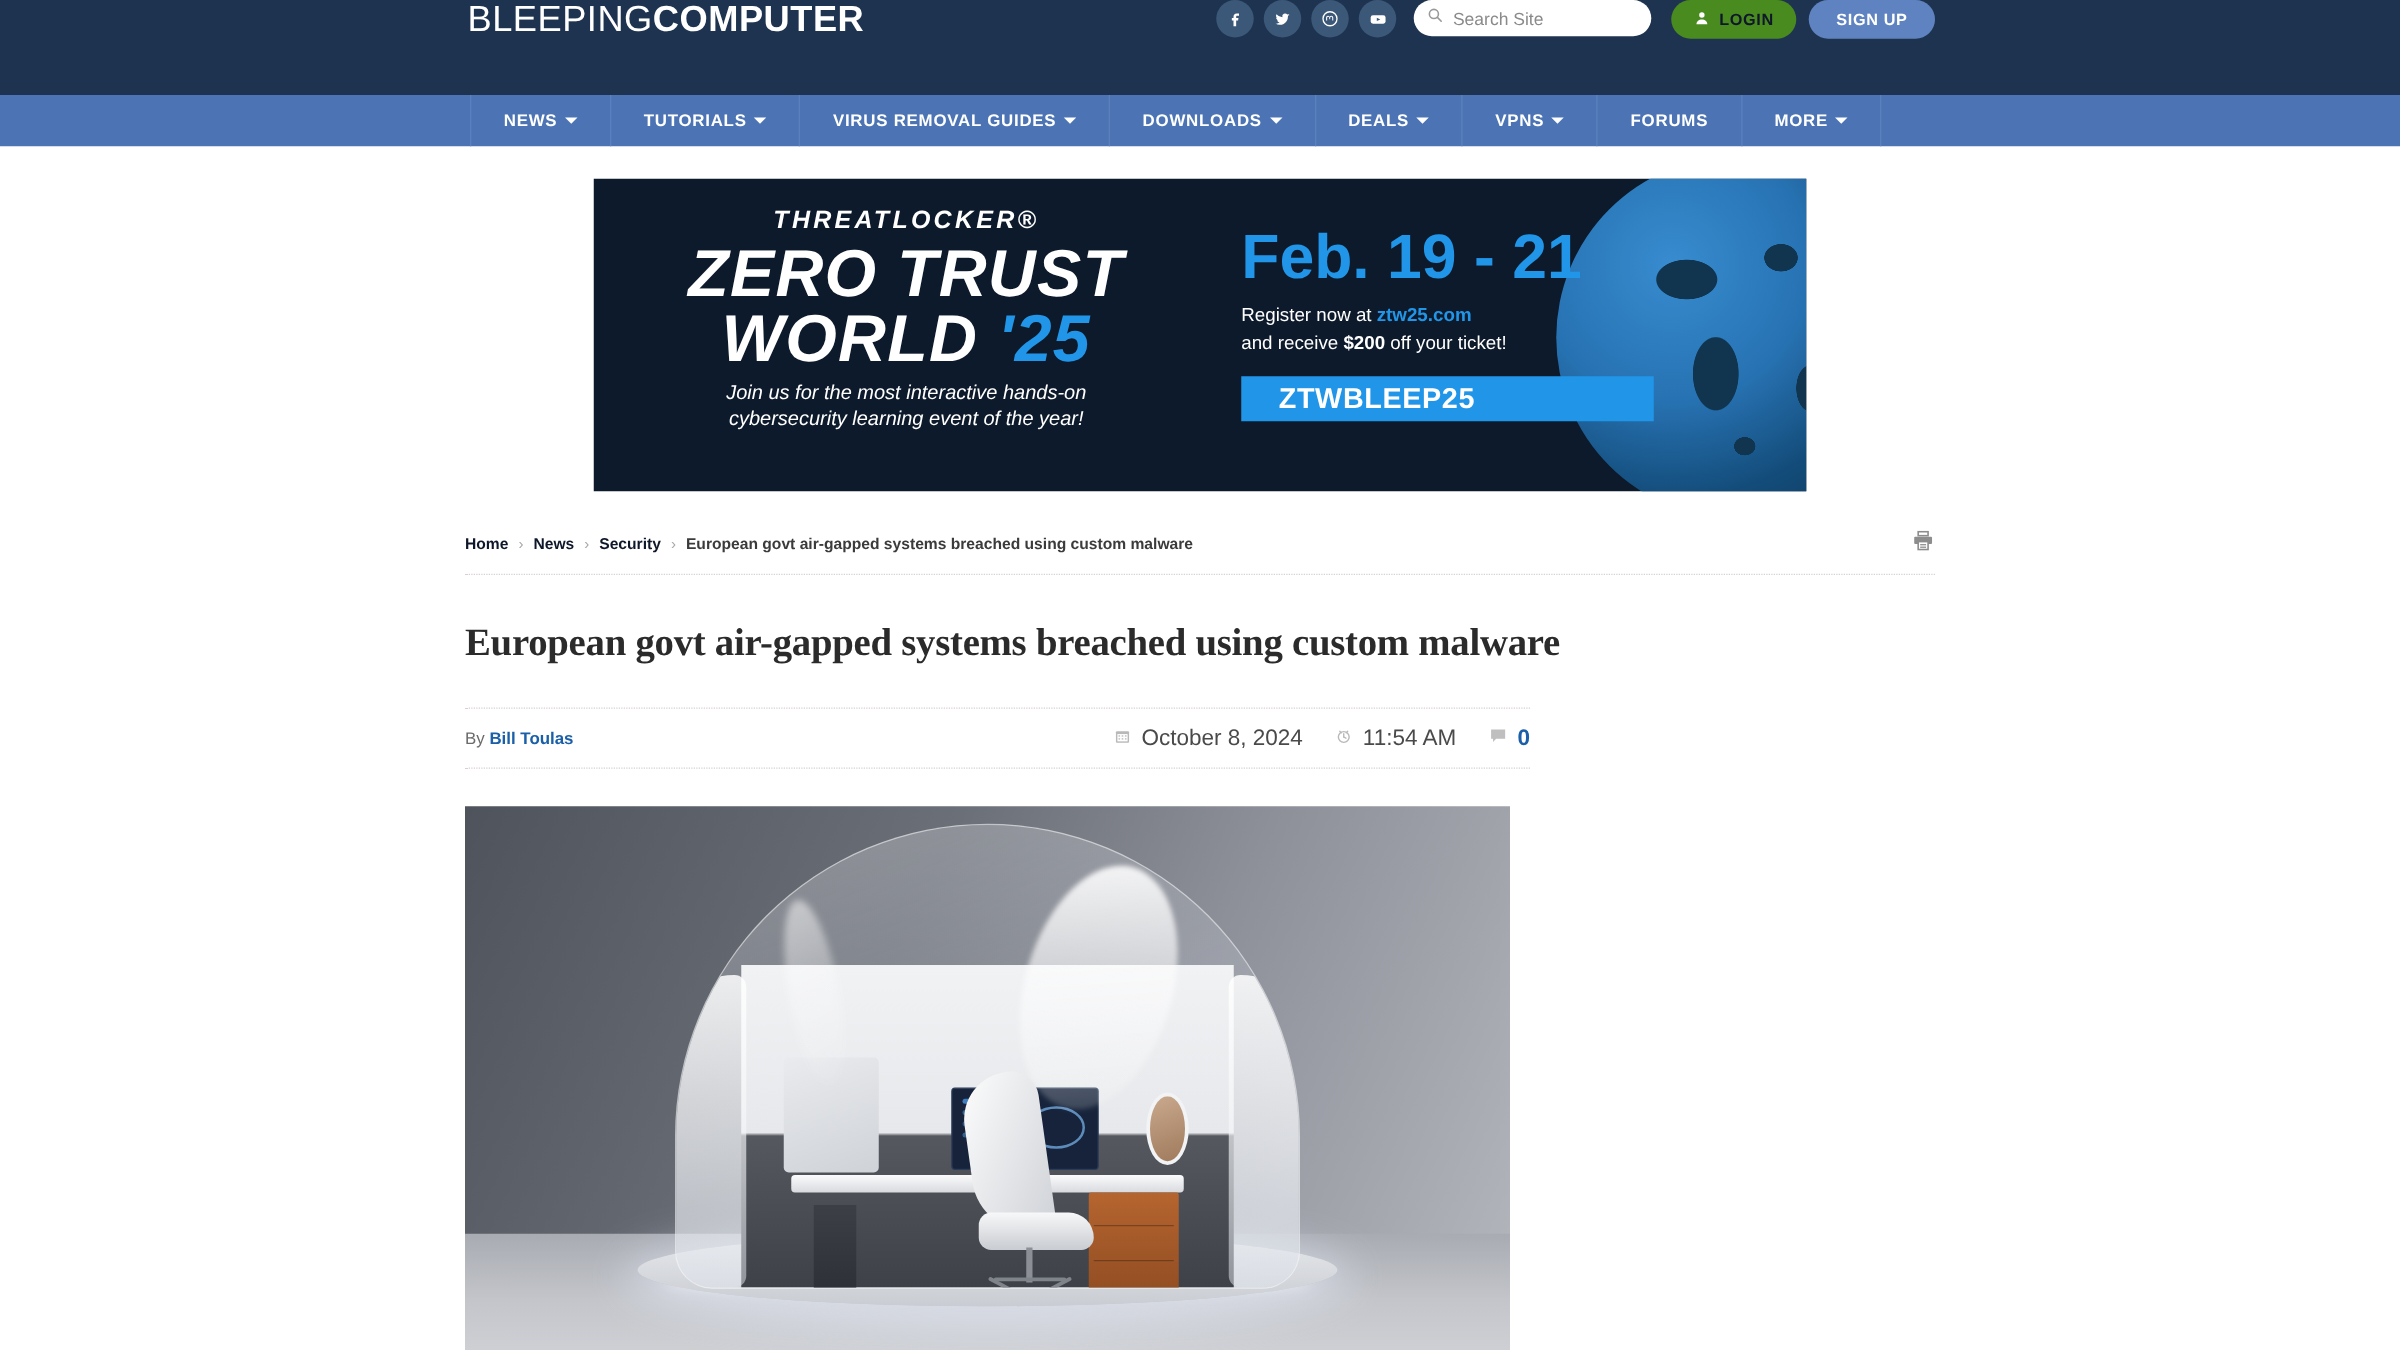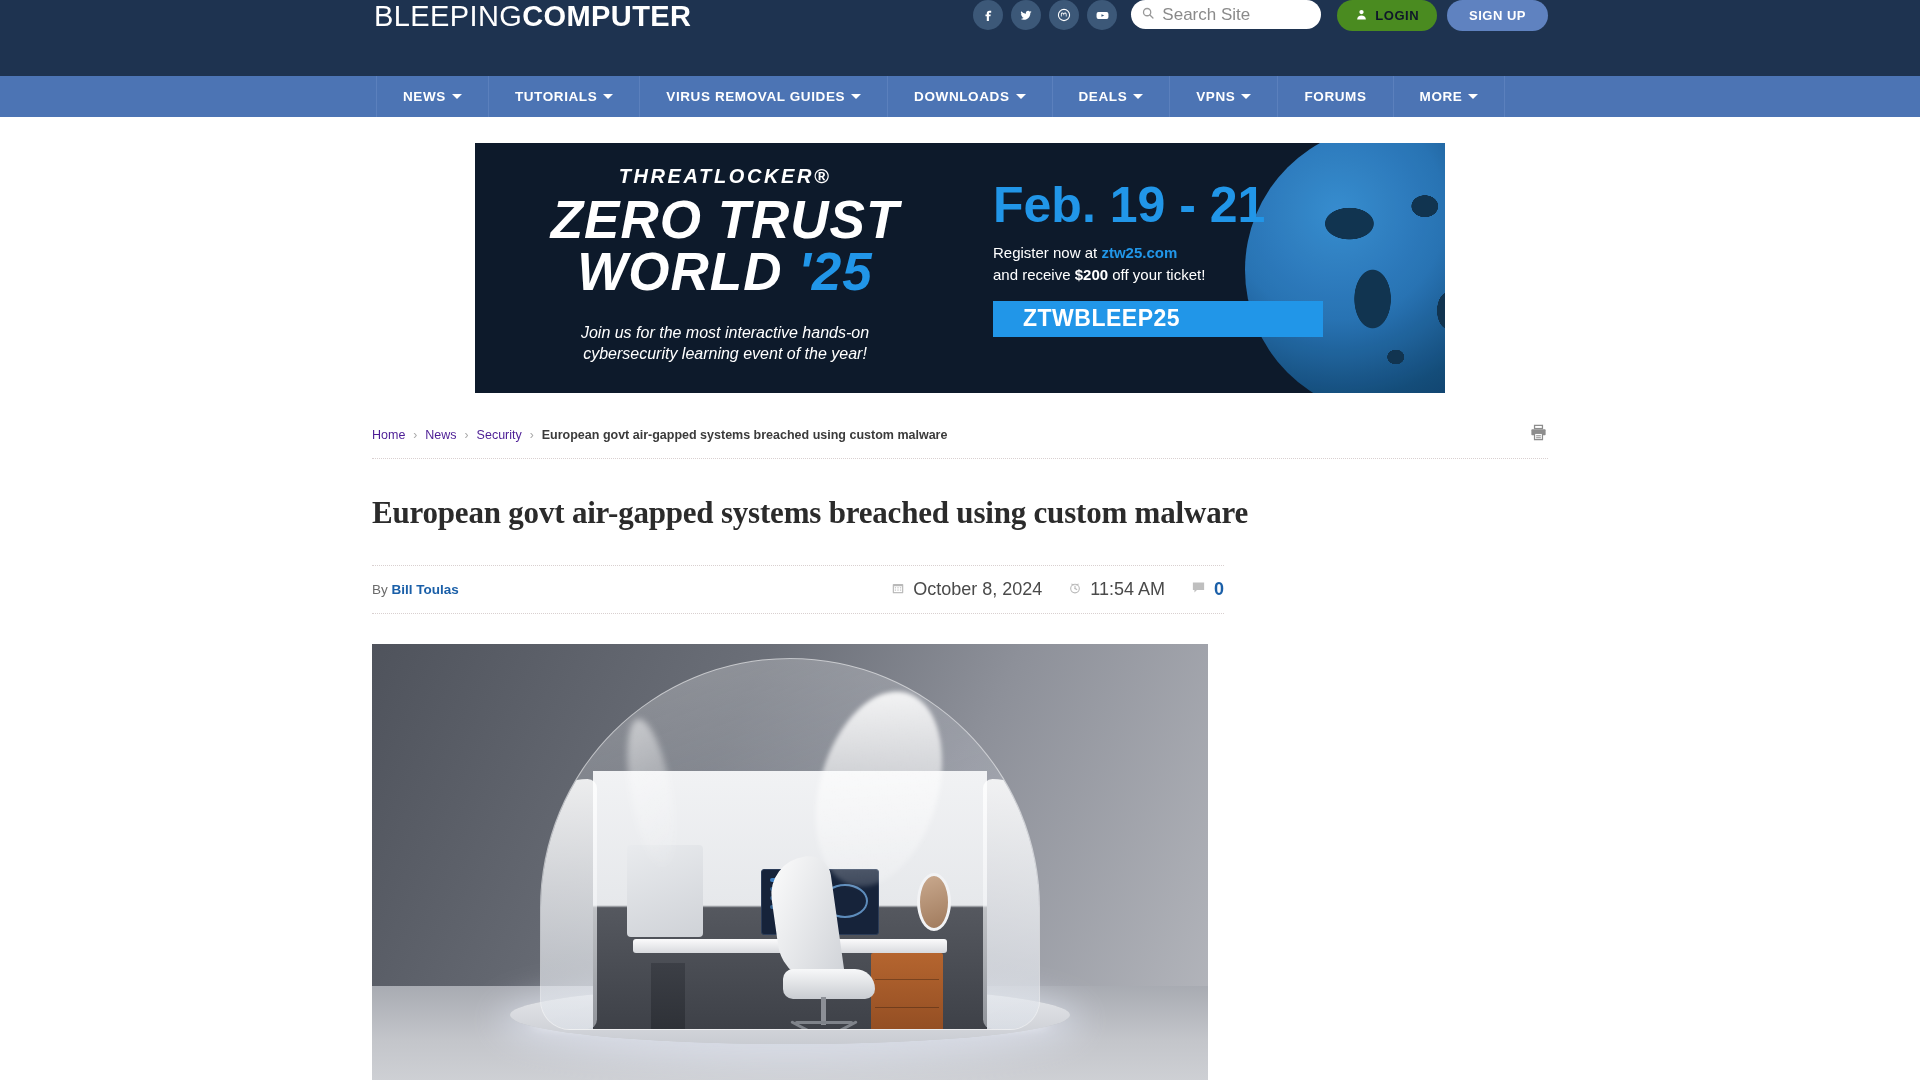--- a/index.html
+++ b/index.html
@@ -48,21 +48,21 @@
     width: 190px; height: 29px;
     background: #ffffff;
     border-radius: 15px;
     display: flex; align-items: center;
     padding: 0 10px;
     margin-right: 16px;
   }
   .searchbox .mag { flex: 0 0 auto; margin-right: 7px; }
   .searchbox input {
     border: none; outline: none;
-    font-size: 17px;
+    font-size: 14px;
     font-family: "Liberation Sans", sans-serif;
     color: #333;
     background: transparent;
     width: 100%;
   }
   .searchbox input::placeholder { color: #8a8a8a; }
 
   .btn-login {
     display: flex; align-items: center; gap: 7px;
     background: #4a8b20;
@@ -167,21 +167,21 @@
     font-size: 53px;
     font-weight: 800;
     line-height: 0.98;
     letter-spacing: 1px;
   }
   .ztw-25 { color: #2196e8; }
   .ad-sub {
     color: #ffffff;
     font-size: 16px;
     line-height: 1.35;
-    margin-top: 24px;
+    margin-top: 6px;
   }
   .ad-right {
     flex: 1;
     padding: 36px 0 0 18px;
     z-index: 2;
   }
   .ad-date { color: #2196e8; font-size: 50px; font-weight: 700; line-height: 1.05; }
   .ad-city { color: #ffffff; font-size: 30px; font-weight: 700; line-height: 1.25; }
   .ad-reg { color: #ffffff; font-size: 15px; margin-top: 10px; line-height: 1.5; }
   .ad-reg .lnk { color: #2196e8; font-weight: 700; }
@@ -202,21 +202,21 @@
     margin: 0 auto;
     padding-top: 20px;
   }
   .crumb-row {
     display: flex; align-items: center;
     justify-content: space-between;
     padding: 10px 0 12px 0;
     border-bottom: 1px dotted #d9d0d0;
   }
   .crumbs { display: flex; align-items: center; gap: 8px; font-size: 12.5px; }
-  .crumb-link { color: #4c1d95; font-weight: 400; cursor: pointer; }
+  .crumb-link { color: #0f172a; font-weight: 700; cursor: pointer; }
   .crumb-sep { color: #a9a9a9; font-size: 12px; }
   .crumb-current { color: #3b3b3b; font-weight: 700; }
   .printer { cursor: pointer; }
 
   .headline {
     font-family: "Liberation Serif", serif;
     font-size: 31px;
     font-weight: 700;
     color: #2b2b2b;
     letter-spacing: -0.2px;

